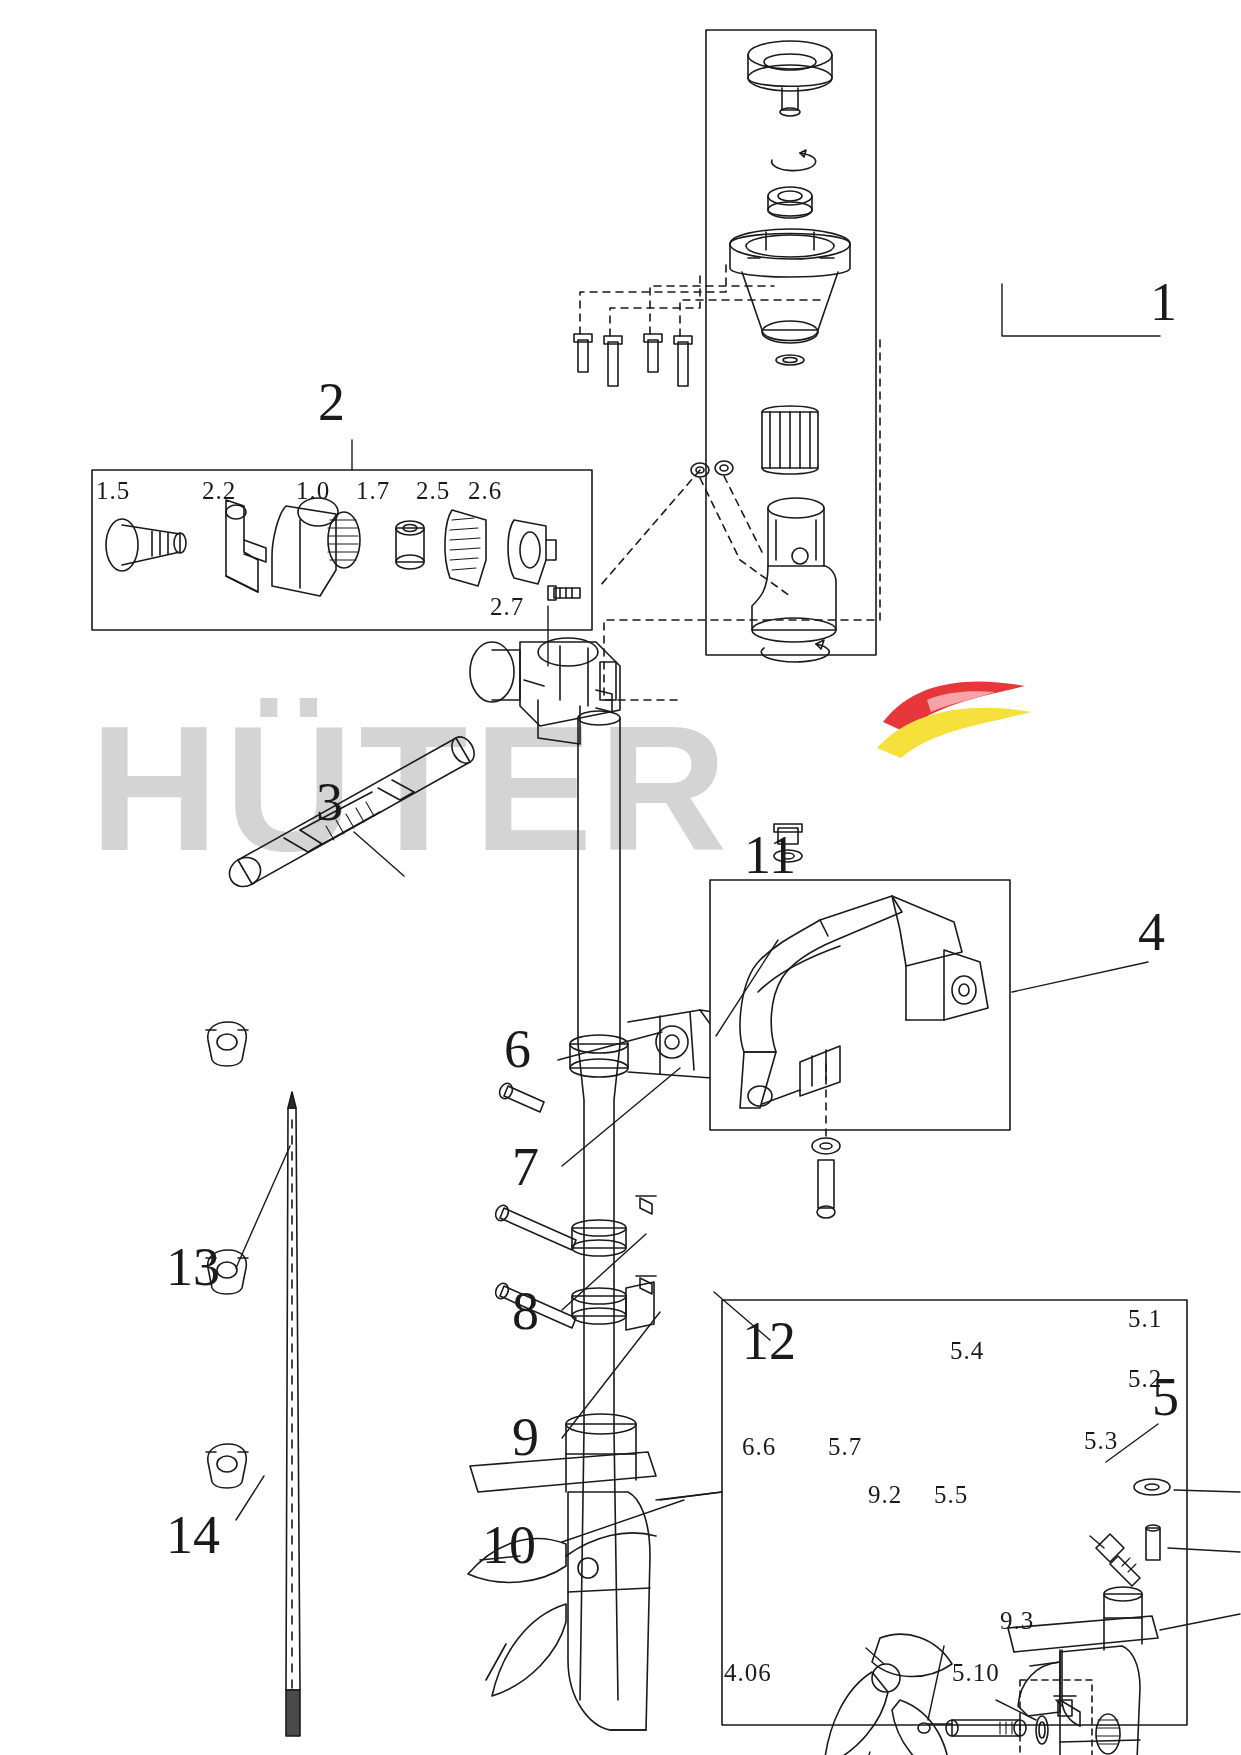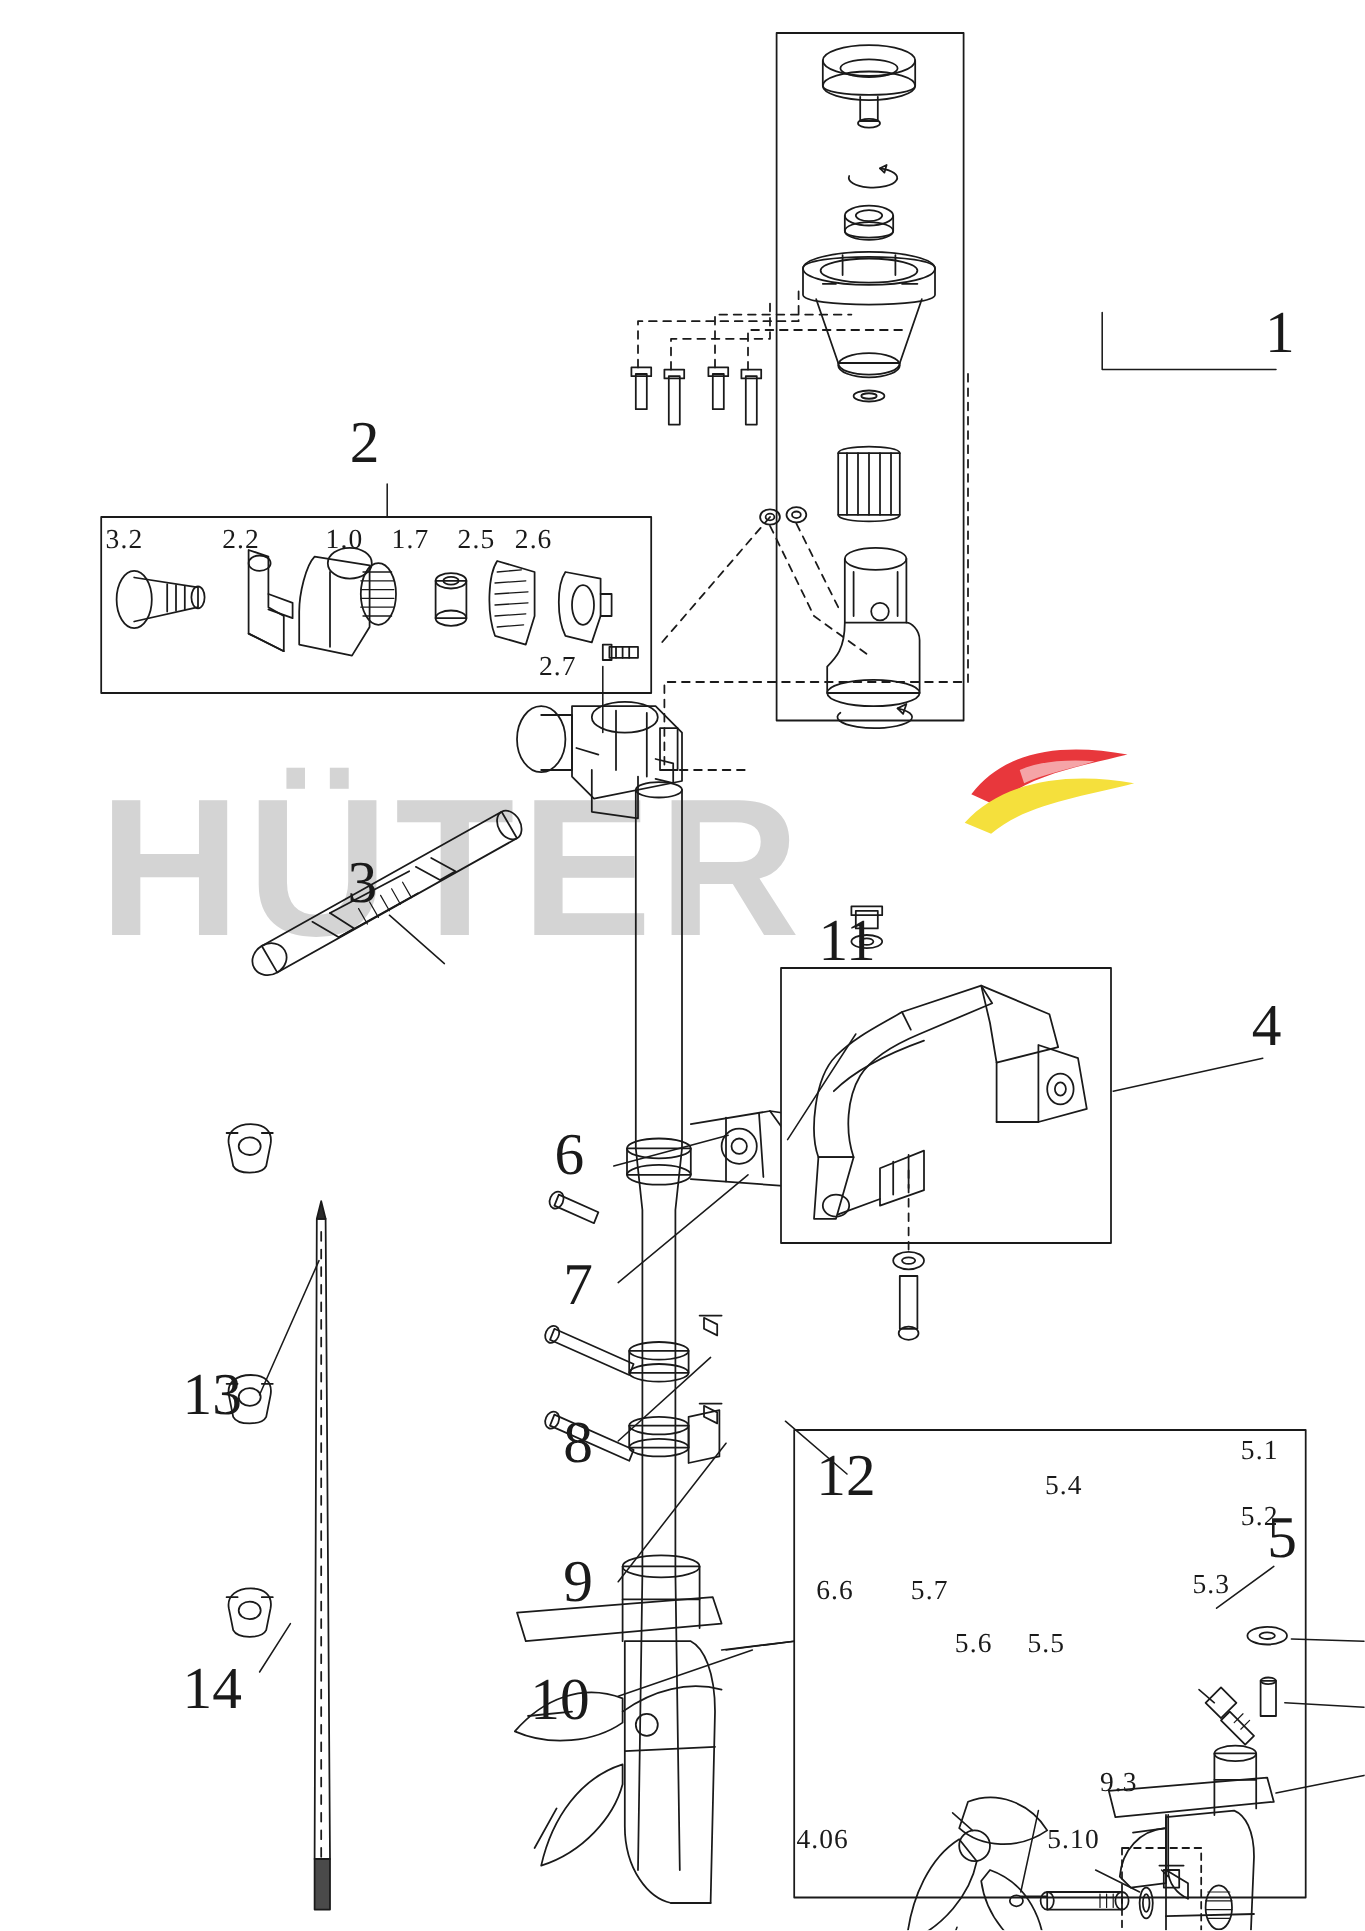--- a/index.html
+++ b/index.html
@@ -471,33 +471,33 @@
   <div class="lbl lbl-main" style="left:504px;top:1022px">6</div>
   <div class="lbl lbl-main" style="left:512px;top:1140px">7</div>
   <div class="lbl lbl-main" style="left:512px;top:1284px">8</div>
   <div class="lbl lbl-main" style="left:512px;top:1410px">9</div>
   <div class="lbl lbl-main" style="left:482px;top:1518px">10</div>
   <div class="lbl lbl-main" style="left:744px;top:828px">11</div>
   <div class="lbl lbl-main" style="left:742px;top:1314px">12</div>
   <div class="lbl lbl-main" style="left:166px;top:1240px">13</div>
   <div class="lbl lbl-main" style="left:166px;top:1508px">14</div>
 
-  <div class="lbl lbl-sub" style="left:96px;top:478px">3.2</div>
+  <div class="lbl lbl-sub" style="left:96px;top:478px">1.5</div>
   <div class="lbl lbl-sub" style="left:202px;top:478px">2.2</div>
   <div class="lbl lbl-sub" style="left:296px;top:478px">1.0</div>
   <div class="lbl lbl-sub" style="left:356px;top:478px">1.7</div>
   <div class="lbl lbl-sub" style="left:416px;top:478px">2.5</div>
   <div class="lbl lbl-sub" style="left:468px;top:478px">2.6</div>
   <div class="lbl lbl-sub" style="left:490px;top:594px">2.7</div>
 
   <div class="lbl lbl-sub" style="left:1128px;top:1306px">5.1</div>
   <div class="lbl lbl-sub" style="left:1128px;top:1366px">5.2</div>
   <div class="lbl lbl-sub" style="left:1084px;top:1428px">5.3</div>
   <div class="lbl lbl-sub" style="left:950px;top:1338px">5.4</div>
   <div class="lbl lbl-sub" style="left:934px;top:1482px">5.5</div>
-  <div class="lbl lbl-sub" style="left:868px;top:1482px">5.6</div>
+  <div class="lbl lbl-sub" style="left:868px;top:1482px">9.2</div>
   <div class="lbl lbl-sub" style="left:828px;top:1434px">5.7</div>
   <div class="lbl lbl-sub" style="left:742px;top:1434px">6.6</div>
   <div class="lbl lbl-sub" style="left:1000px;top:1608px">9.3</div>
   <div class="lbl lbl-sub" style="left:952px;top:1660px">5.10</div>
   <div class="lbl lbl-sub" style="left:724px;top:1660px">4.06</div>
 
 </div>
 
 </body></html>

